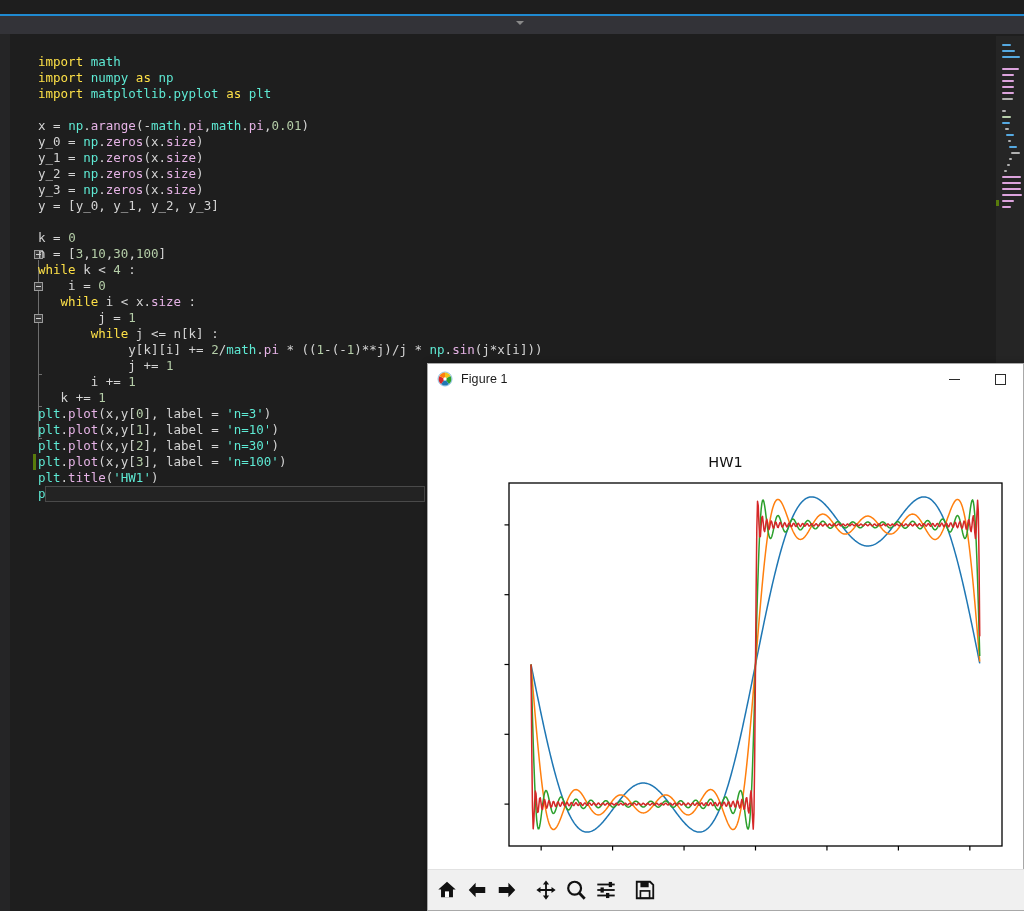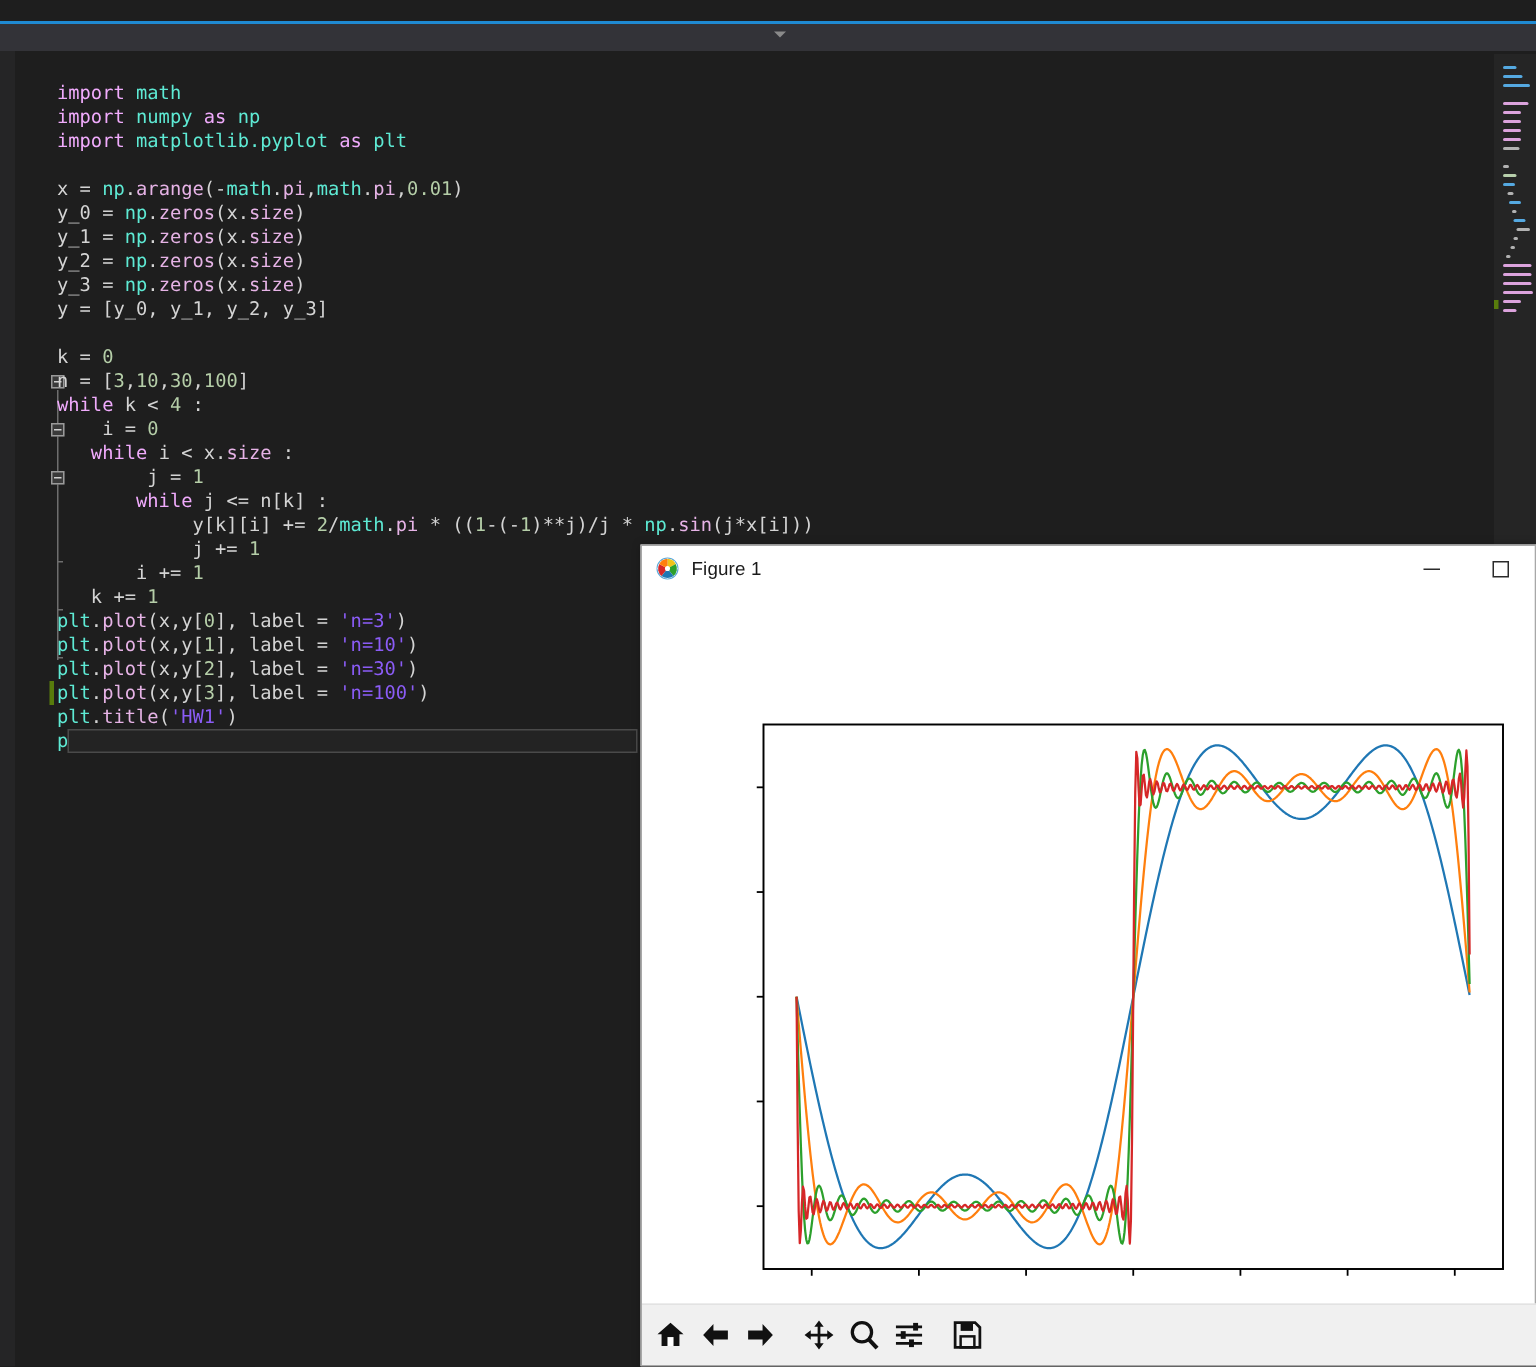--- a/index.html
+++ b/index.html
@@ -79,25 +79,25 @@
     position: absolute; height: 1px; width: 4px; background: #6e6e6e;
   }
   .code {
     position: absolute; left: 38px; top: 38px;
     font-family: "DejaVu Sans Mono", "Liberation Mono", monospace;
     font-size: 12.5px; line-height: 16px;
     white-space: pre;
     color: #d4d4d4;
   }
   .code .ln { display: block; height: 16px; }
-  .kw   { color: #f0abfc; text-align: center; }       
+  .kw   { color: #fde047; text-align: center; }       
   .mod  { color: #5eead4; }       
   .fn   { color: #e6b3e6; }       
   .num  { color: #b5cea8; }
-  .str  { color: #8b5cf6; }
+  .str  { color: #5eead4; }
   .op   { color: #d4d4d4; }
   .var  { color: #d4d4d4; }
 
   .current-line {
     position: absolute; left: 45px; top: 486px;
     width: 380px; height: 16px;
     border: 1px solid #4a4a4a; box-sizing: border-box;
     background: #232323;
   }
   .change-bar {
@@ -276,20 +276,21 @@
         <div class="winbtn">
           <div class="min-glyph"></div>
         </div>
         <div class="winbtn">
           <div class="max-glyph"></div>
         </div>
       </div>
     </div>
 
     <div class="fig-canvas">
+      <div class="plot-title">HW1</div>
 
       <div class="tick-label ytick" style="left:28px; top:484px; width:46px;">1.0</div>
 
       <svg id="plot-svg" width="595" height="476" viewBox="0 0 595 476" style="position:absolute; left:0; top:0;">
           <defs>
             <clipPath id="axbox">
               <rect x="81" y="89" width="493" height="363"></rect>
             </clipPath>
           </defs>
 

